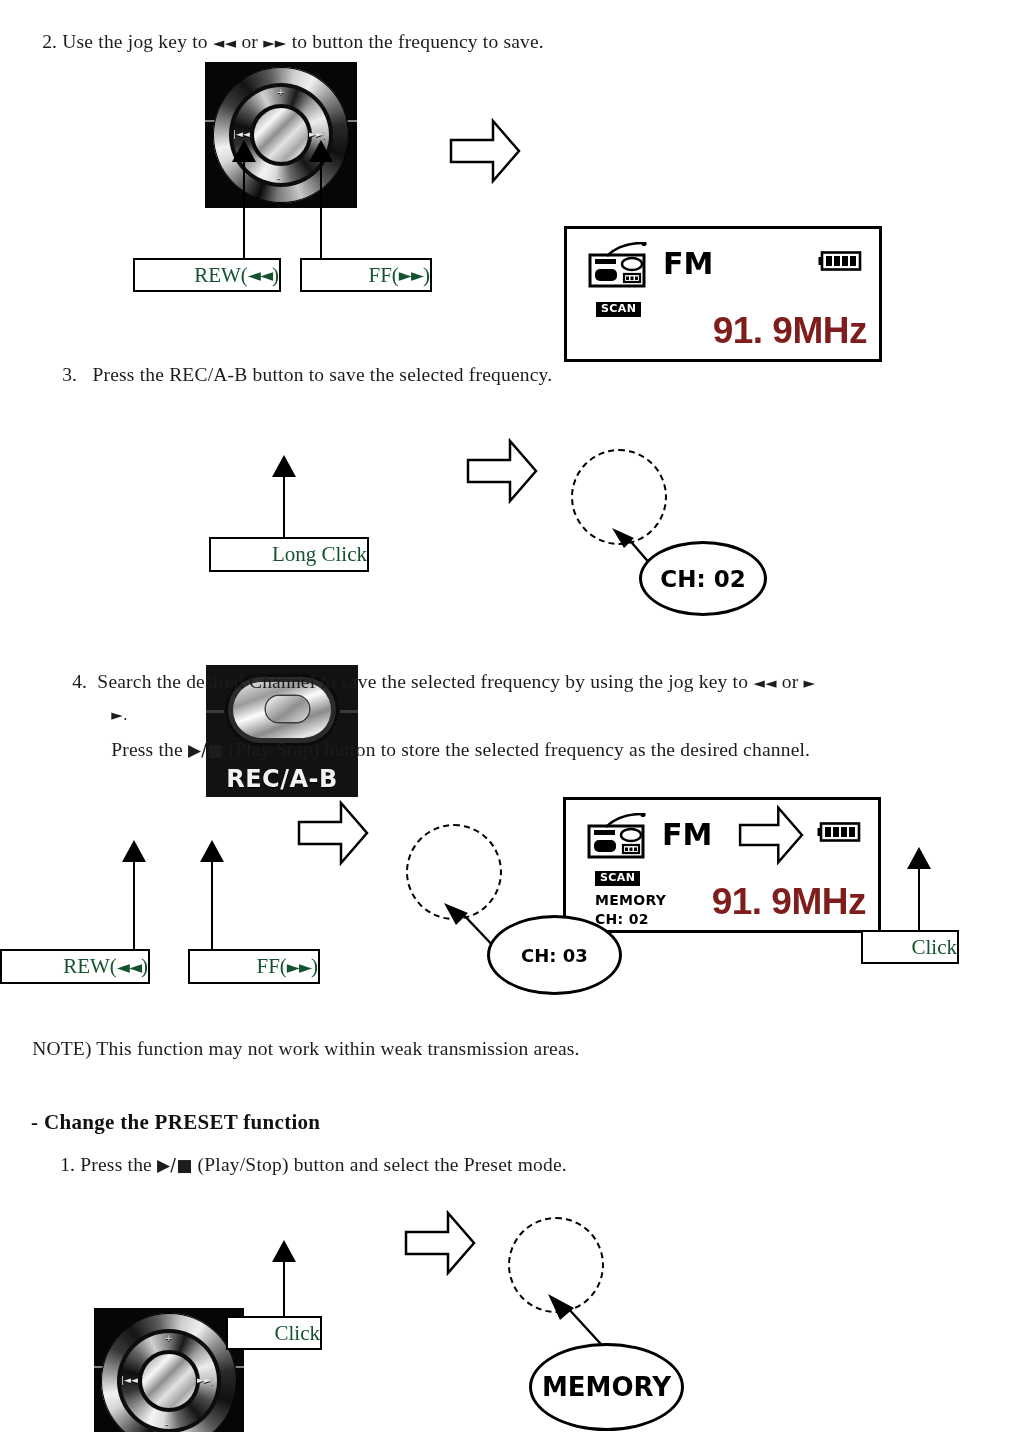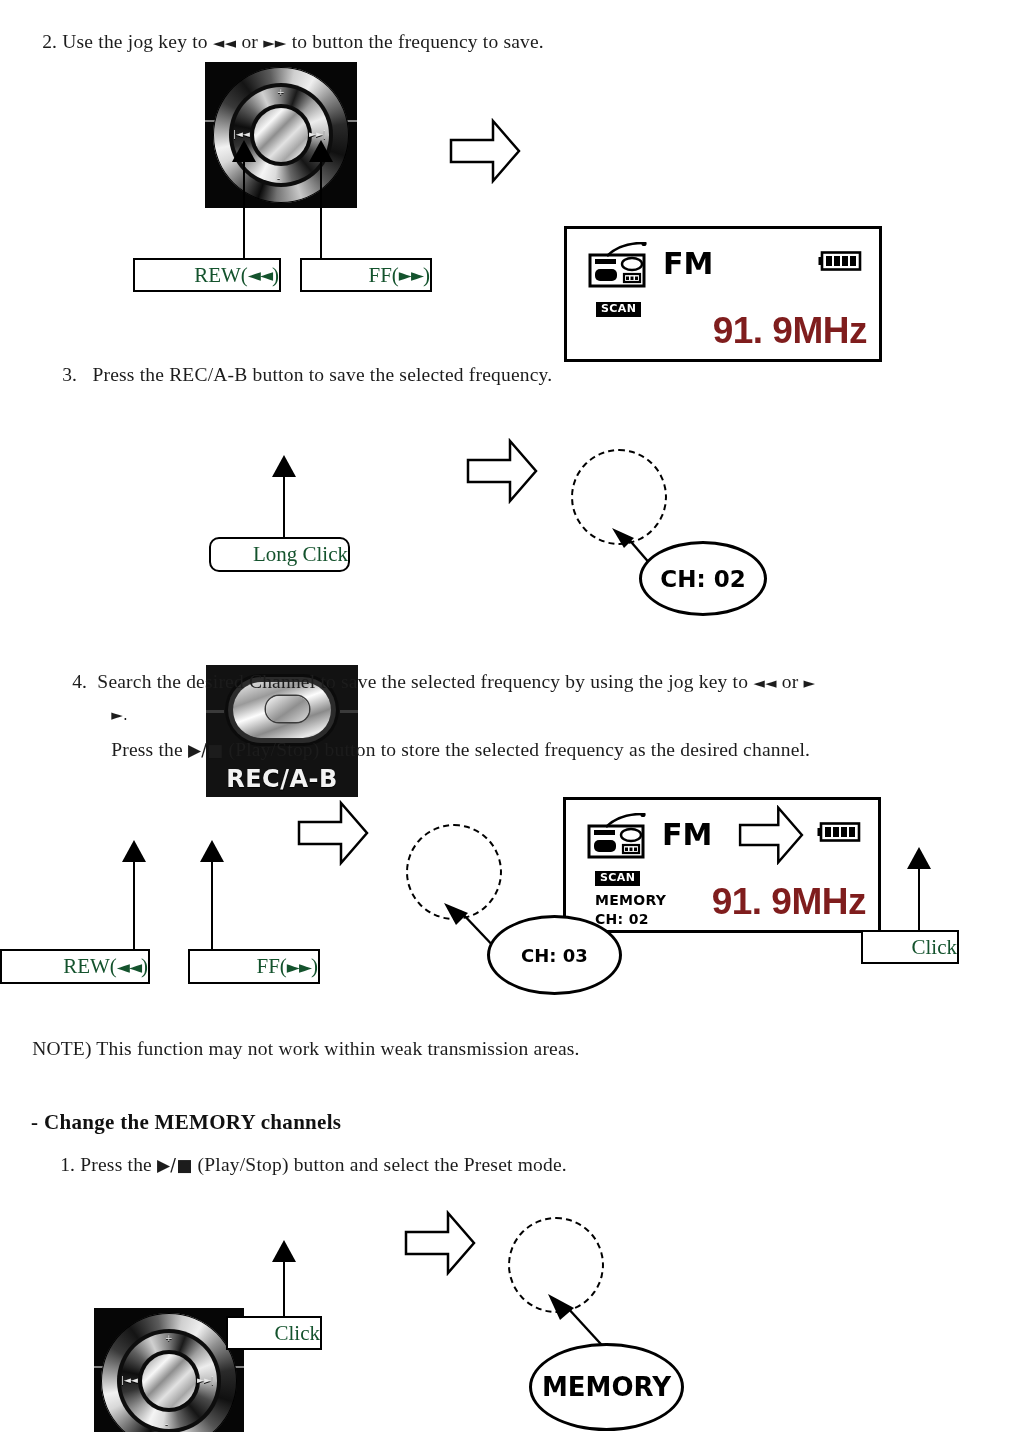--- a/index.html
+++ b/index.html
@@ -325,21 +325,21 @@
   <div class="sidebar-r"></div>
   <div class="pill" style="width:98px;height:56px;"></div>
   <div class="label">REC/A-B</div>
 </div>
 
 <div class="abs leader" style="left:283px; top:463px; height:75px;"></div>
 <svg class="abs" style="left:272px; top:455px;" width="24" height="22" viewBox="0 0 24 22">
     <polygon points="12,0 24,22 0,22" fill="#000"></polygon>
   </svg>
 
-<div class="abs callbox" style="left:209px; top:537px; width:141px; height:35px;border-radius:10px;">
+<div class="abs callbox" style="left:209px; top:537px; width:160px; height:35px;">
   <span>Long Click</span>
 </div>
 
 <svg class="abs bigarrow" style="left:466px; top:438px;" width="72" height="66" viewBox="0 0 72 66">
   <polygon points="2,22 44,22 44,3 70,33 44,63 44,44 2,44" fill="#fff" stroke="#000" stroke-width="2.5" stroke-linejoin="miter"></polygon>
 </svg>
 
 <div class="abs lcd" style="left:563px; top:383px; width:318px; height:136px;">
   <svg class="radio-icon" style="left:20px; top:13px;" width="62" height="46" viewBox="0 0 62 46">
     <path d="M20,14 C30,4 44,1 56,1" stroke="#000" stroke-width="2.6" fill="none"></path>
@@ -444,21 +444,21 @@
   </svg>
 <div class="abs callbox" style="left:861px; top:930px; width:98px; height:34px;">
   <span>Click</span>
 </div>
 
 <div class="abs para" style="left:22px; top:1007px; width:950px;">
   <span>NOTE) This function may not work within weak transmission areas.</span>
 </div>
 
 <div class="abs heading" style="left:20px; top:1085px;">
-  <span>- Change the MEMORY channels</span>
+  <span>- Change the PRESET function</span>
 </div>
 
 <div class="abs para" style="left:50px; top:1123px; width:920px;">
   <span>1.</span><span> </span><span>Press the </span><span class="glyph-lg">▶/■</span><span> (Play/Stop) button and select the Preset mode.</span>
 </div>
 
 <div class="abs leader" style="left:283px; top:1250px; height:70px;"></div>
 <svg class="abs" style="left:272px; top:1240px;" width="24" height="22" viewBox="0 0 24 22">
     <polygon points="12,0 24,22 0,22" fill="#000"></polygon>
   </svg>

